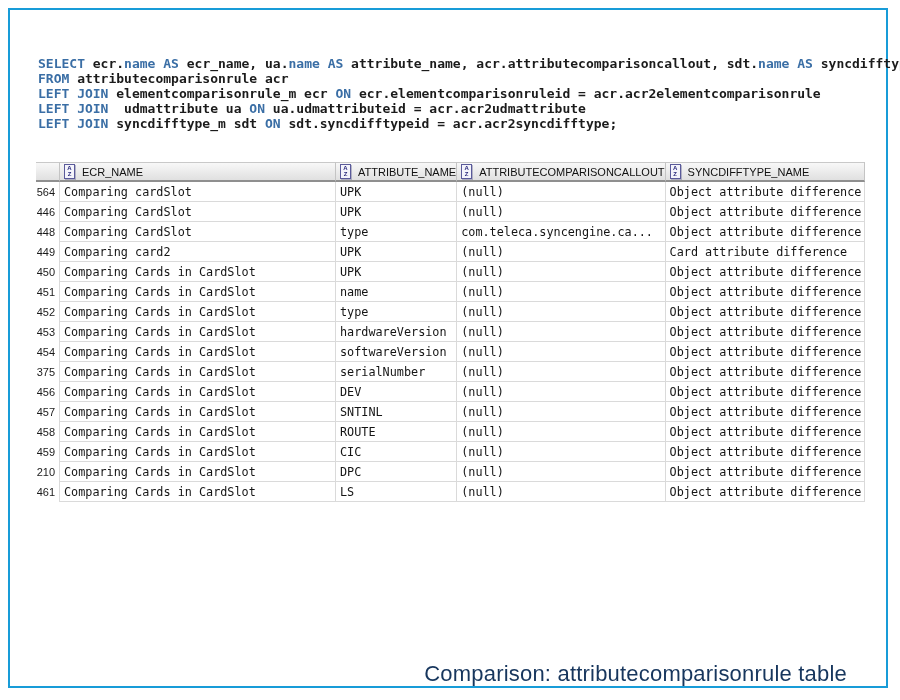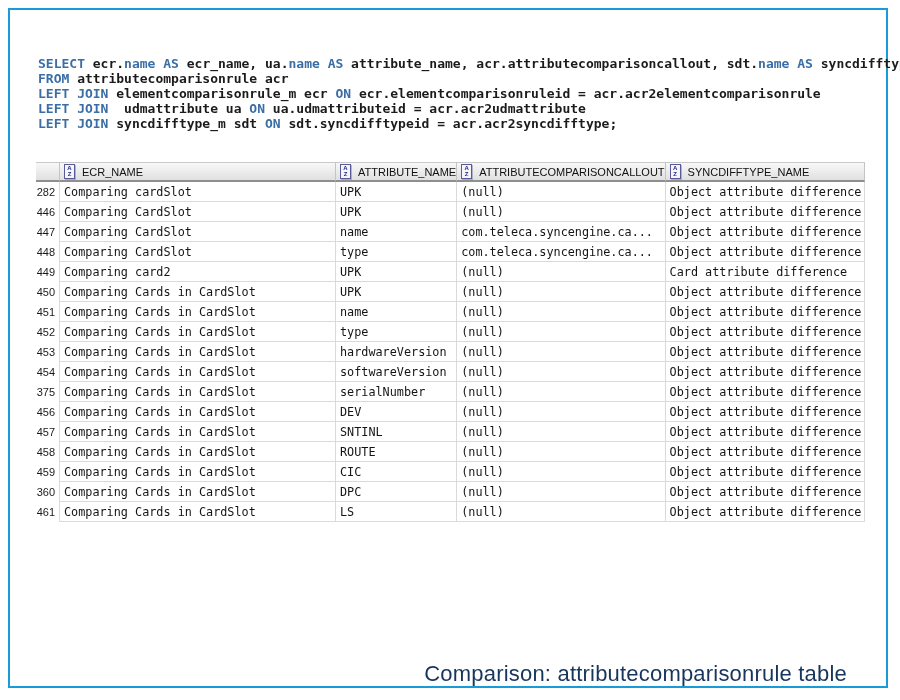--- a/index.html
+++ b/index.html
@@ -88,38 +88,31 @@
       <tr>
         <th class="corner"></th>
         <th><span class="az-icon"><div>A</div><div>Z</div></span><span class="col-label">ECR_NAME</span></th>
         <th><span class="az-icon"><div>A</div><div>Z</div></span><span class="col-label">ATTRIBUTE_NAME</span></th>
         <th><span class="az-icon"><div>A</div><div>Z</div></span><span class="col-label">ATTRIBUTECOMPARISONCALLOUT</span></th>
         <th><span class="az-icon"><div>A</div><div>Z</div></span><span class="col-label">SYNCDIFFTYPE_NAME</span></th>
       </tr>
     </thead>
   <tbody>
       <tr>
-        <td class="rownum">282</td>
+        <td class="rownum">564</td>
         <td class="cell">Comparing cardSlot</td>
         <td class="cell">UPK</td>
         <td class="cell">(null)</td>
         <td class="cell">Object attribute difference</td>
       </tr>
       <tr>
         <td class="rownum">446</td>
         <td class="cell">Comparing CardSlot</td>
         <td class="cell">UPK</td>
         <td class="cell">(null)</td>
-        <td class="cell">Object attribute difference</td>
-      </tr>
-      <tr>
-        <td class="rownum">447</td>
-        <td class="cell">Comparing CardSlot</td>
-        <td class="cell">name</td>
-        <td class="cell">com.teleca.syncengine.ca...</td>
         <td class="cell">Object attribute difference</td>
       </tr>
       <tr>
         <td class="rownum">448</td>
         <td class="cell">Comparing CardSlot</td>
         <td class="cell">type</td>
         <td class="cell">com.teleca.syncengine.ca...</td>
         <td class="cell">Object attribute difference</td>
       </tr>
       <tr>
@@ -193,21 +186,21 @@
         <td class="cell">Object attribute difference</td>
       </tr>
       <tr>
         <td class="rownum">459</td>
         <td class="cell">Comparing Cards in CardSlot</td>
         <td class="cell">CIC</td>
         <td class="cell">(null)</td>
         <td class="cell">Object attribute difference</td>
       </tr>
       <tr>
-        <td class="rownum">360</td>
+        <td class="rownum">210</td>
         <td class="cell">Comparing Cards in CardSlot</td>
         <td class="cell">DPC</td>
         <td class="cell">(null)</td>
         <td class="cell">Object attribute difference</td>
       </tr>
       <tr>
         <td class="rownum">461</td>
         <td class="cell">Comparing Cards in CardSlot</td>
         <td class="cell">LS</td>
         <td class="cell">(null)</td>

